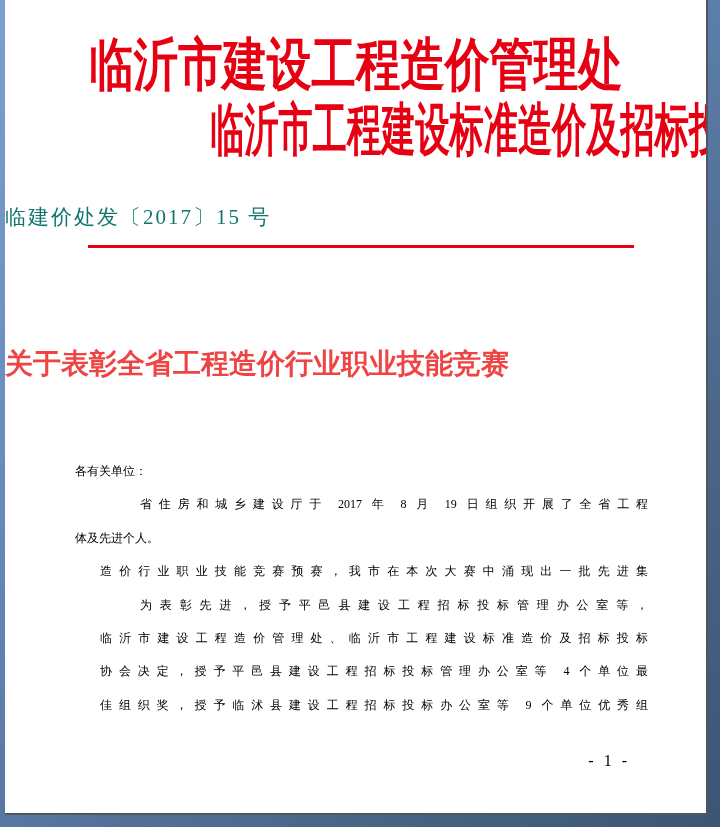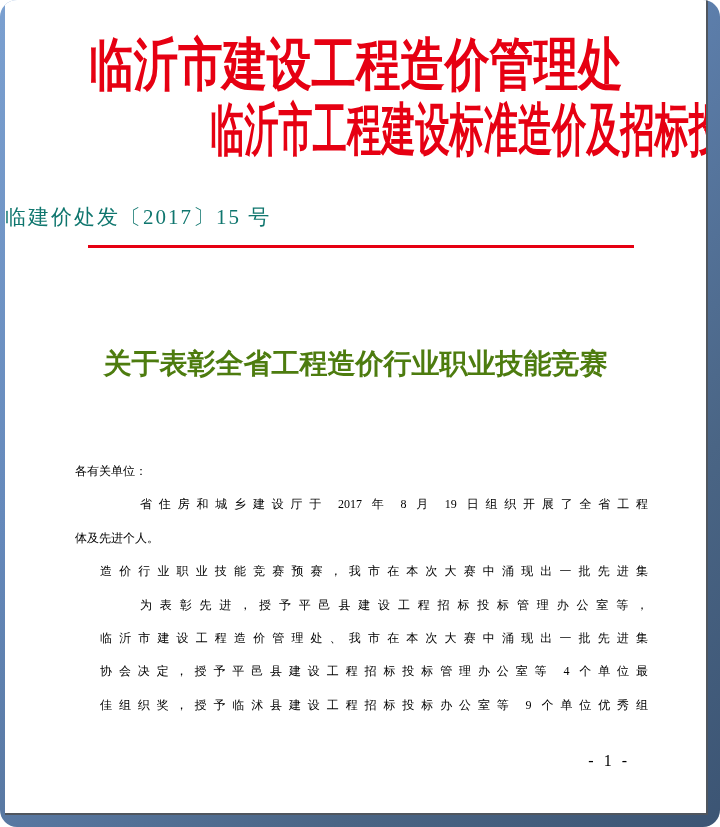--- a/index.html
+++ b/index.html
@@ -9,21 +9,20 @@
     width: 720px;
     height: 827px;
     overflow: hidden;
   }
   .canvas {
     position: relative;
     width: 720px;
     height: 827px;
     background: linear-gradient(135deg, #7ba0d0 0%, #6488ba 35%, #4a6585 75%, #3c5574 100%);
     overflow: hidden;
-    border-radius: 17px;
   }
   .page {
     position: absolute;
     left: 5px;
     top: 0;
     width: 703px;
     height: 815px;
     background: #ffffff;
     border-right: 2px solid #50565e;
     border-bottom: 2px solid #50565e;
@@ -65,24 +64,24 @@
     top: 245px;
     left: 83px;
     width: 546px;
     height: 3px;
     background: #e60012;
   }
   
   .title-line {
     position: absolute;
     left: 0; right: 0;
-    text-align: center;
+    text-align: left;
     font-size: 28px;
     font-weight: bold;
-    color: #4d7c0f;
+    color: #ef4444;
     line-height: 40px;
     white-space: nowrap;
   }
   .title1 { top: 344px; }
   .title2 { top: 386px; }
   
   .body-text {
     position: absolute;
     top: 455px;
     left: 70px;
@@ -132,21 +131,21 @@
     <div class="redline"></div>
 
     <div class="title-line title1">关于表彰全省工程造价行业职业技能竞赛</div>
 
     <div class="body-text">
       <div class="line">各有关单位：</div>
       <div class="line indent fill">省住房和城乡建设厅于 2017 年 8 月 19 日组织开展了全省工程</div>
       <div class="line">体及先进个人。</div>
       <div class="line fill">造价行业职业技能竞赛预赛，我市在本次大赛中涌现出一批先进集</div>
       <div class="line indent fill">为表彰先进，授予平邑县建设工程招标投标管理办公室等，</div>
-      <div class="line fill">临沂市建设工程造价管理处、我市在本次大赛中涌现出一批先进集</div>
+      <div class="line fill">临沂市建设工程造价管理处、临沂市工程建设标准造价及招标投标</div>
       <div class="line fill">协会决定，授予平邑县建设工程招标投标管理办公室等 4 个单位最</div>
       <div class="line fill">佳组织奖，授予临沭县建设工程招标投标办公室等 9 个单位优秀组</div>
     </div>
 
     <div class="pagenum">- 1 -</div>
 
   </div>
 </div>
 
 </body></html>

